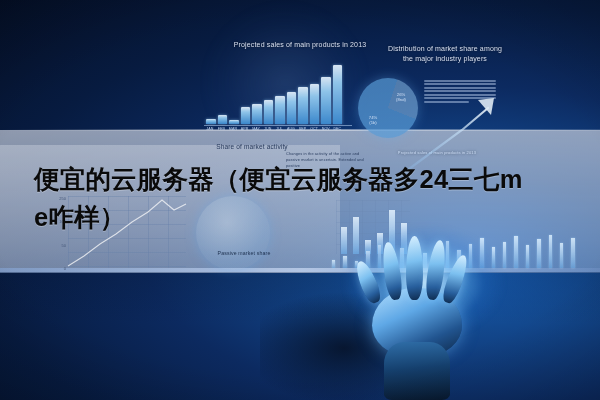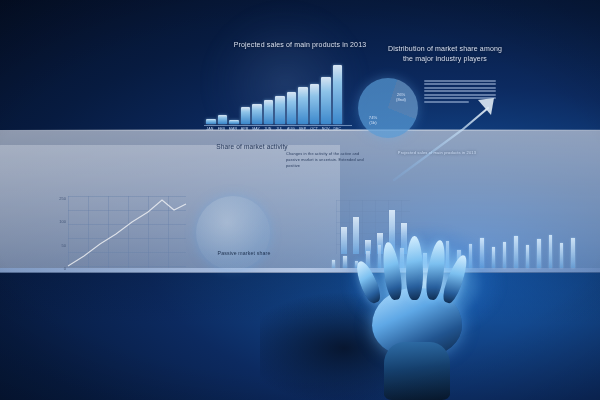--- a/index.html
+++ b/index.html
@@ -311,14 +311,18 @@
     <div class="finger" style="left:60px;top:10px;width:16px;height:44px;transform:rotate(-22deg);"></div>
     <div class="finger" style="left:84px;top:-8px;width:16px;height:58px;transform:rotate(-8deg);"></div>
     <div class="finger" style="left:106px;top:-14px;width:17px;height:64px;"></div>
     <div class="finger" style="left:128px;top:-10px;width:16px;height:60px;transform:rotate(8deg);"></div>
     <div class="finger" style="left:148px;top:4px;width:15px;height:50px;transform:rotate(20deg);"></div>
     <div class="wrist"></div>
   </div>
 
   <div class="bg-vignette"></div>
 
+  <div class="title">
+    <div>便宜的云服务器（便宜云服务器多24三七m</div>
+    <div>e咋样）</div>
+  </div>
 
 </div>
 
 </body></html>

